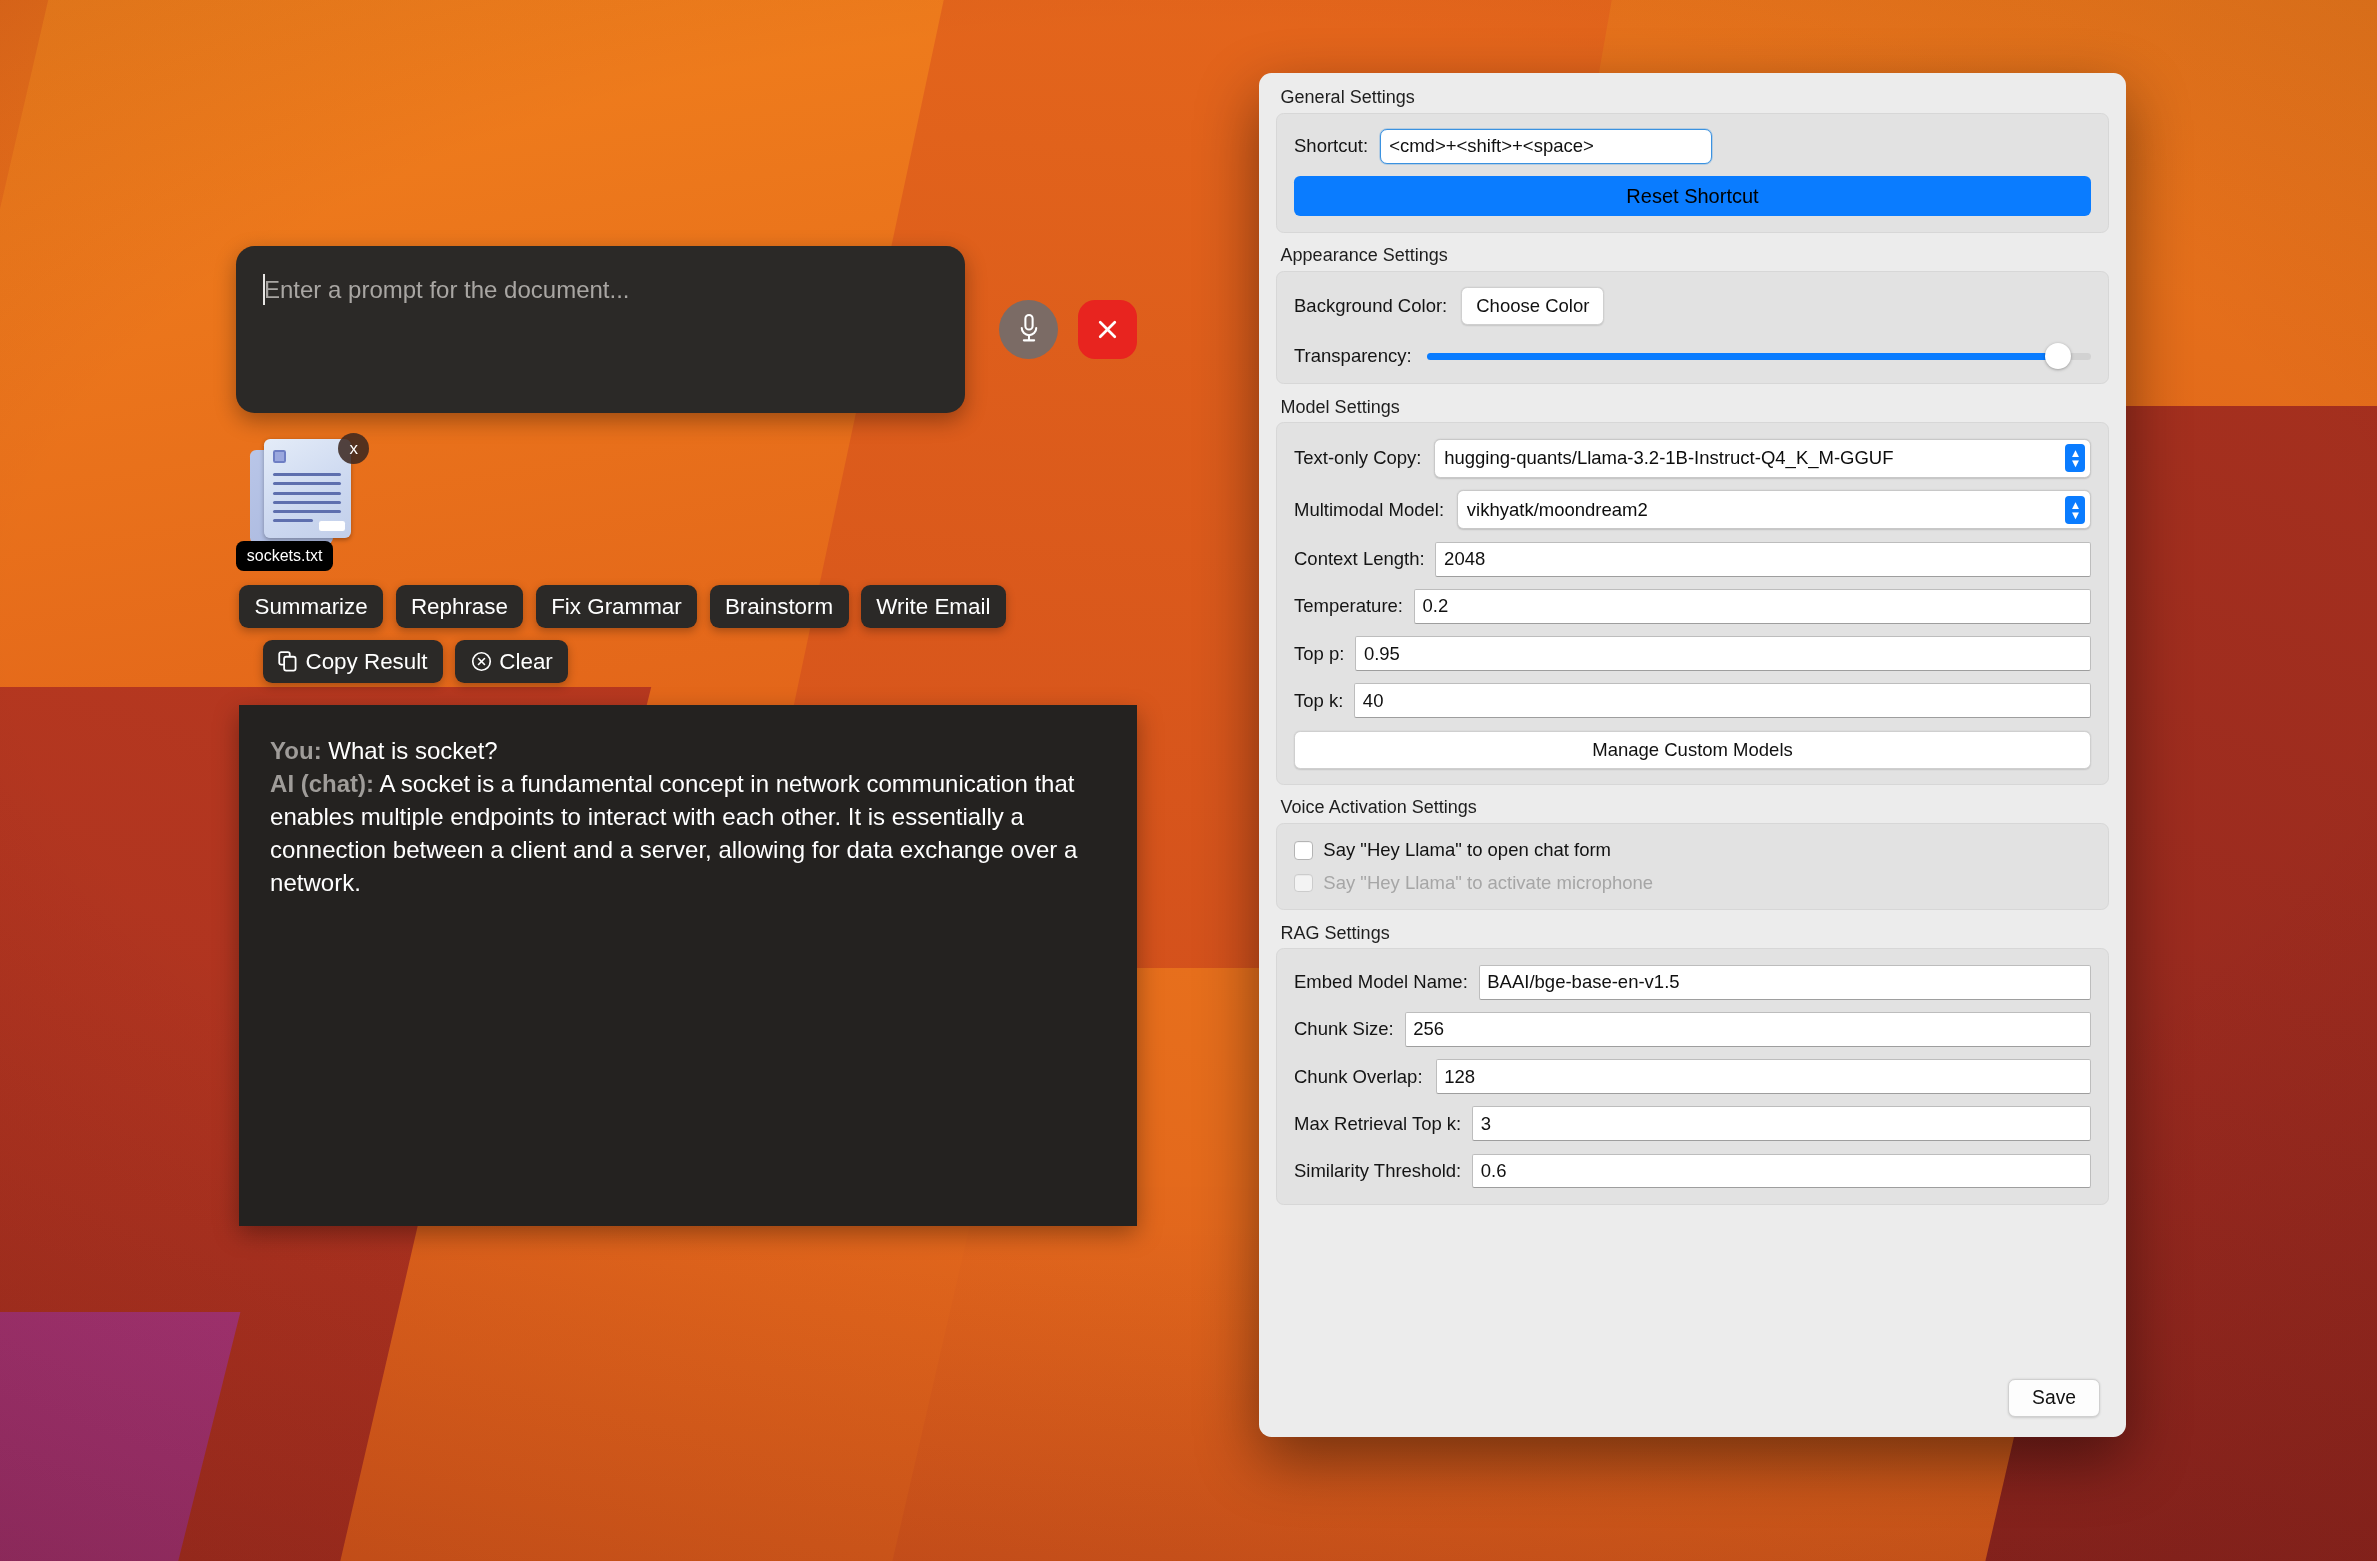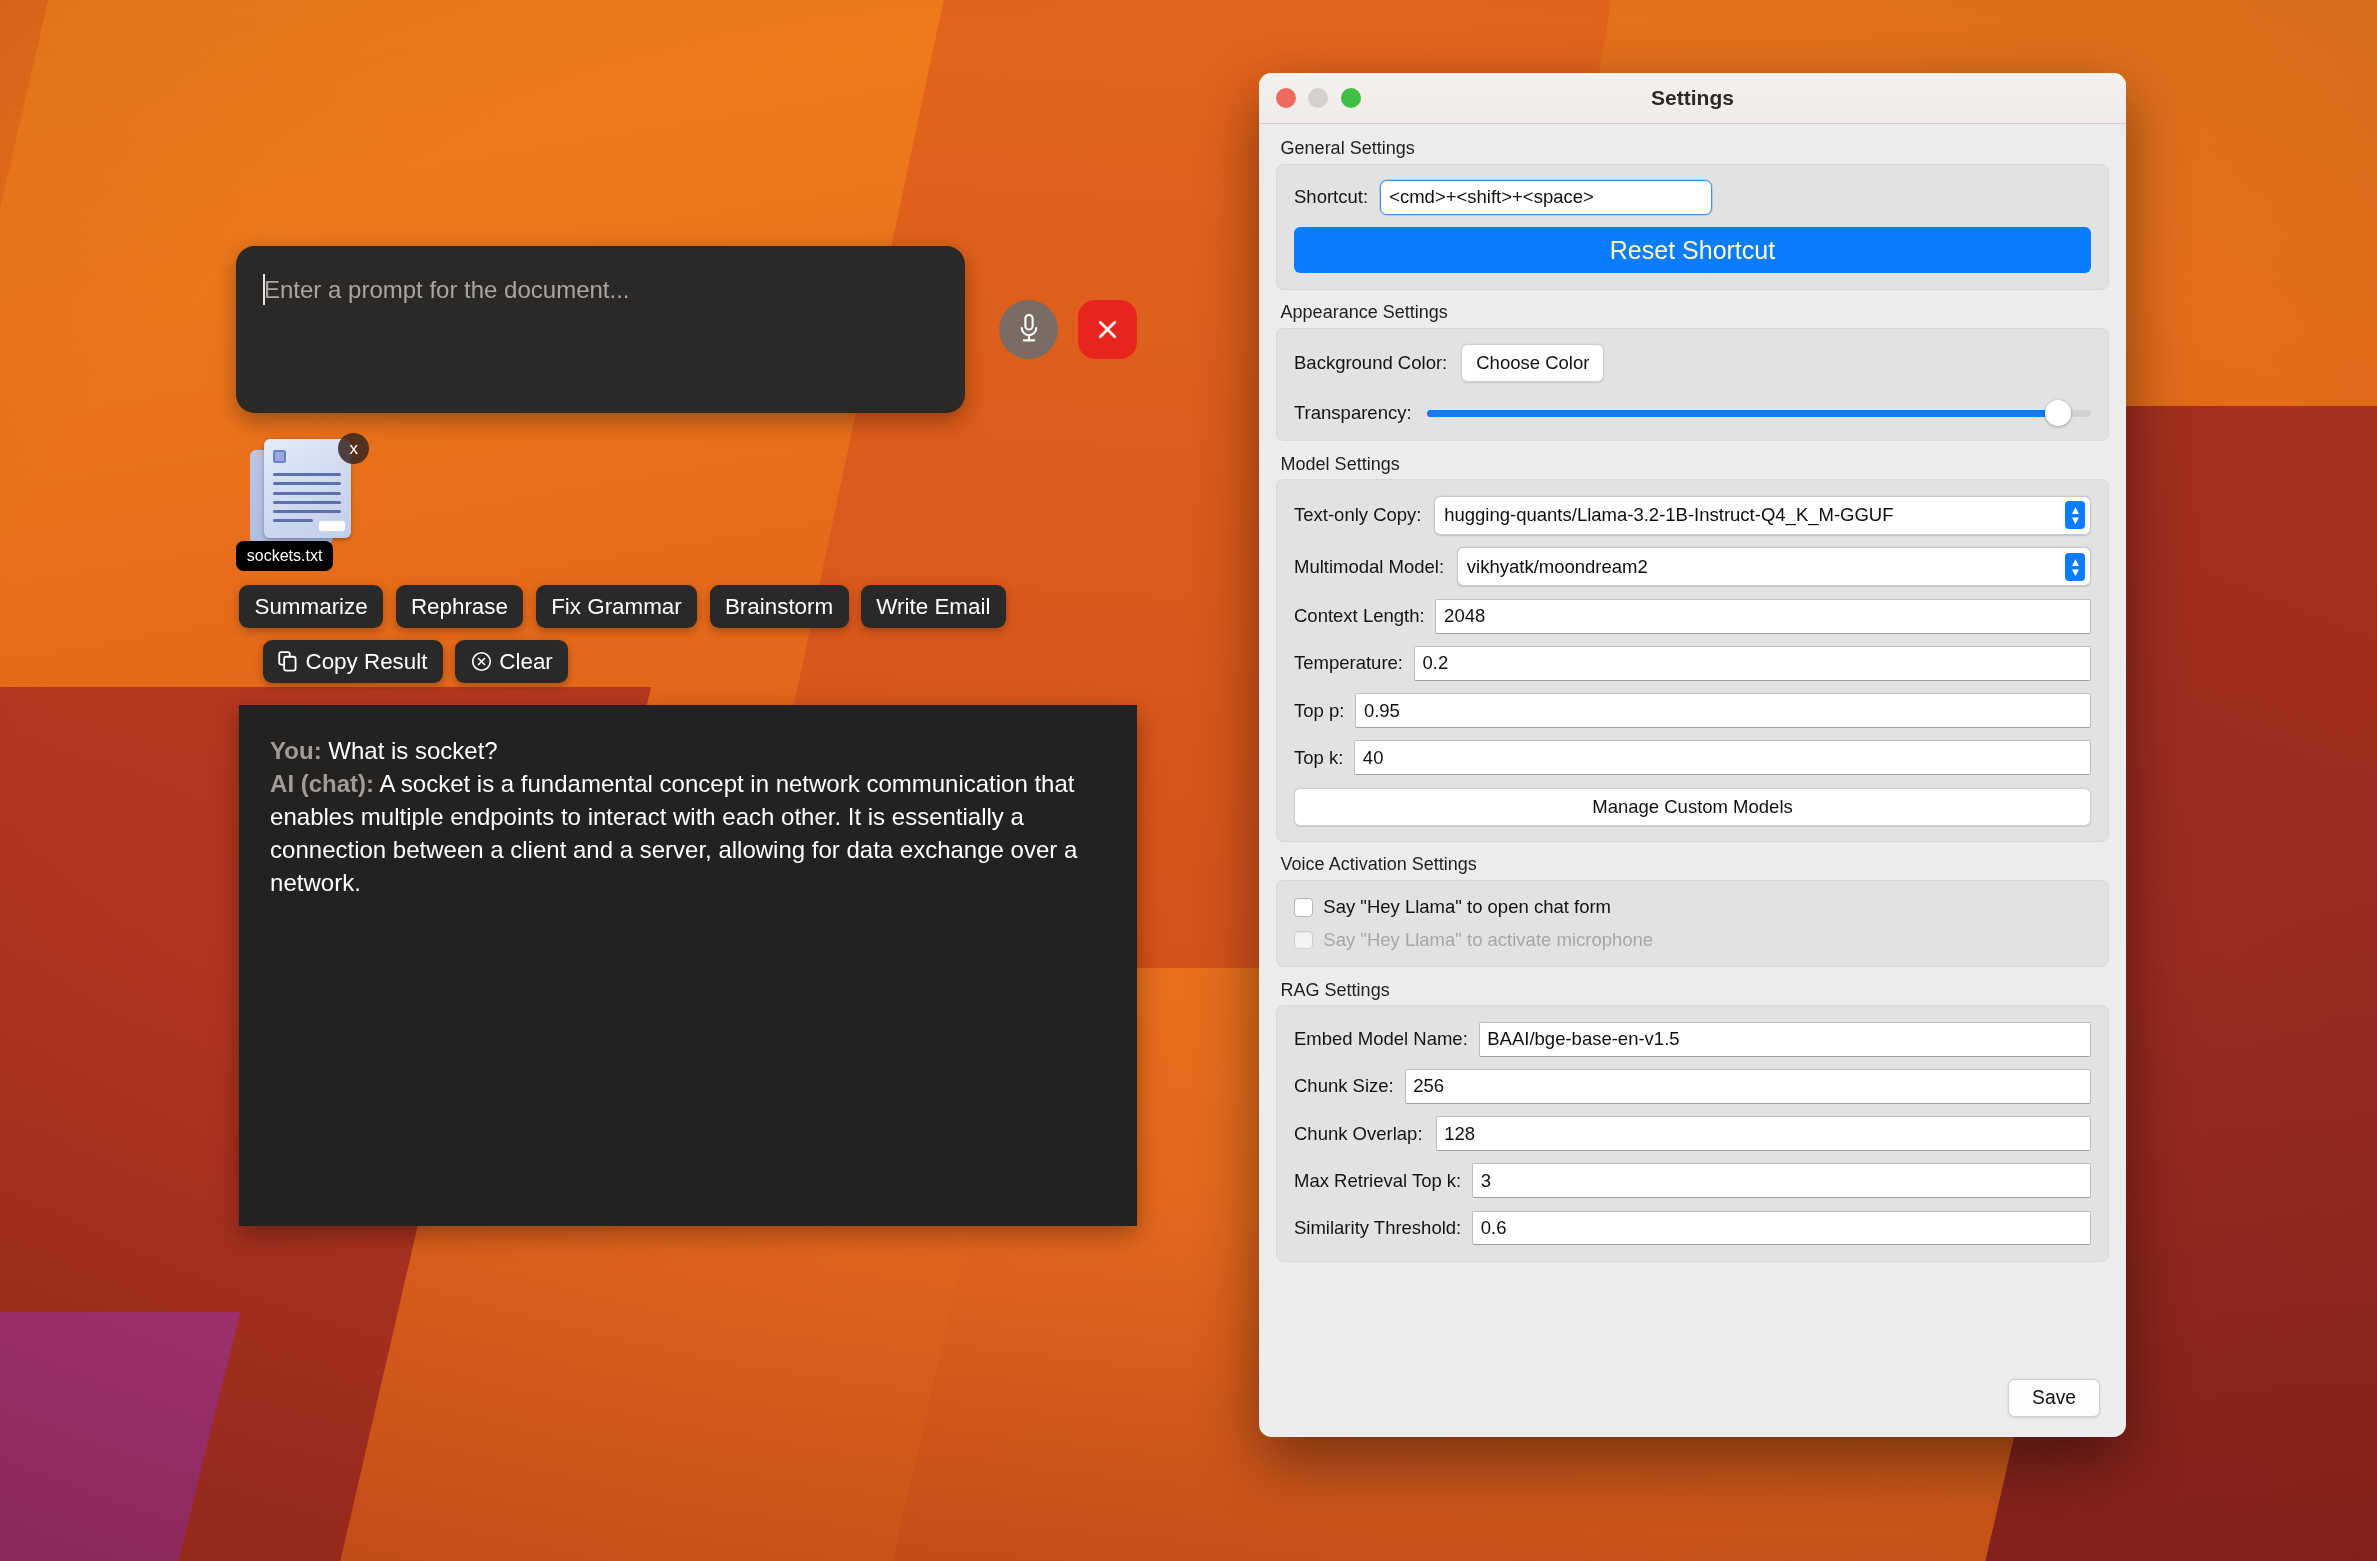--- a/index.html
+++ b/index.html
@@ -227,23 +227,23 @@
     font-size: 18.5px; color: #101010;
     padding: 5.4px 7.7px;
     flex: 1 1 auto; min-width: 0;
   }
   .tf.focused {
     border: 1.5px solid #3b92e0; border-radius: 7px;
     box-shadow: 0 0 0 0.8px rgba(59,146,224,.35);
     flex: 0 0 auto; width: 332px;
   }
   .wide-btn {
-    width: 100%; background: #0a7cff; color: #fef9c3;
+    width: 100%; background: #0a7cff; color: #000000;
     border: none; border-radius: 6.2px;
-    font-size: 25px; padding: 8.5px 0;
+    font-size: 20px; padding: 8.5px 0;
     font-family: "Liberation Sans", sans-serif; cursor: pointer;
   }
   .plain-btn {
     background: #fff; border: 0.8px solid #cfcfcf;
     border-radius: 6.2px; font-size: 18.5px; color: #111;
     padding: 7px 14px;
     font-family: "Liberation Sans", sans-serif; cursor: pointer;
     box-shadow: 0 0.8px 1.5px rgba(0,0,0,.12);
   }
   .full-btn { width: 100%; }
@@ -382,28 +382,20 @@
         <span>What is socket?</span>
       </div>
       <div class="chat-line">
         <span class="chat-speaker">AI (chat):</span>
         <span>A socket is a fundamental concept in network communication that enables multiple endpoints to interact with each other. It is essentially a connection between a client and a server, allowing for data exchange over a network.</span>
       </div>
     </div>
   </div>
 
   <div id="settings-window">
-    <div id="titlebar">
-      <div class="traffic">
-        <div class="tl red"></div>
-        <div class="tl gray"></div>
-        <div class="tl green"></div>
-      </div>
-      <div id="window-title">Settings</div>
-    </div>
 
     <div id="settings-body">
 
       <div class="group-label">General Settings</div>
       <div class="group-box">
         <div class="row">
           <span class="lbl" style="margin-right:12.4px">Shortcut:</span>
           <div class="tf focused">&lt;cmd&gt;+&lt;shift&gt;+&lt;space&gt;</div>
         </div>
         <div class="row">

